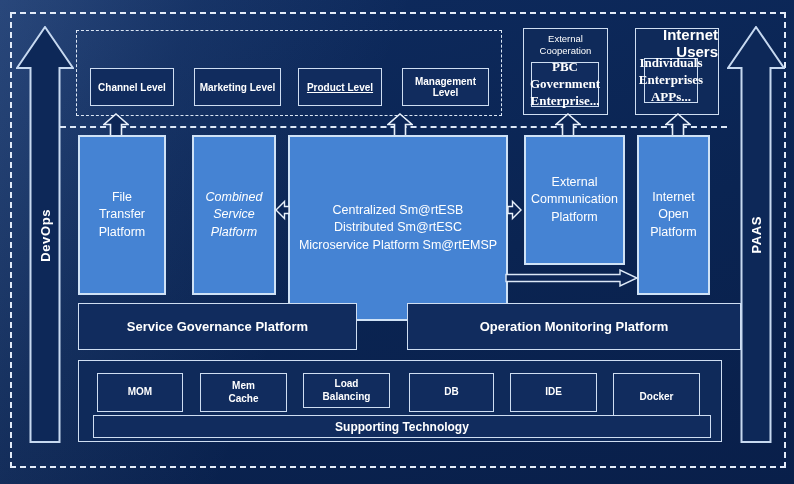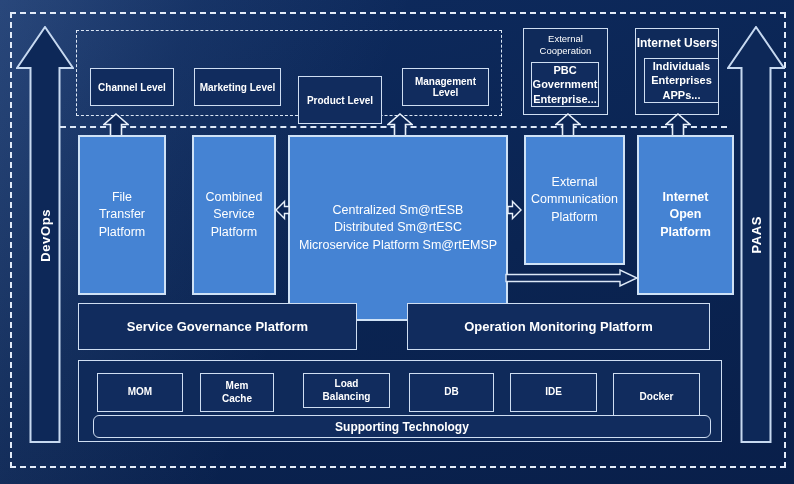--- a/index.html
+++ b/index.html
@@ -14,21 +14,21 @@
   .box{display:flex;align-items:center;justify-content:center;text-align:center;}
   .navy{background:#112c5e;border:1.5px solid #cfdef2;}
   .blue{background:#4583d3;border:2px solid #cfe2f6;}
   .dash2{border:2px dashed #e3ecf9;background:transparent;}
   .dash1{border:1.5px dashed #dce7f6;background:transparent;}
   .pre{white-space:pre-line;}
   .lvl{font-size:10px;font-weight:bold;}
   .plat{font-size:12.5px;line-height:1.38;}
   .gov{font-size:13px;font-weight:600;}
   .tech{font-size:10px;font-weight:bold;line-height:1.25;}
-  .tiny{font-size:11px;font-weight:bold;line-height:1.3;}
+  .tiny{font-size:13px;font-weight:bold;line-height:1.3;font-family:Liberation Serif, serif;}
   .vwrap{display:flex;align-items:center;justify-content:center;}
   .vlabel{writing-mode:vertical-rl;transform:rotate(180deg);font-size:13px;font-weight:bold;letter-spacing:0.6px;}
   .hline{height:0;border-top:2px dashed #dce7f6;}
   svg{display:block;}
 </style>
 </head>
 <body>
 
 <div class="canvas">
 
@@ -53,37 +53,37 @@
   </div>
 
   <div class="abs dash1" style="left:76px;top:30px;width:426px;height:86px;"></div>
 
   <div class="abs box navy lvl" style="left:90px;top:68px;width:84px;height:38px;">
     <span>Channel Level</span>
   </div>
   <div class="abs box navy lvl" style="left:194px;top:68px;width:87px;height:38px;">
     <span>Marketing Level</span>
   </div>
-  <div class="abs box navy lvl" style="left:298px;top:76px;width:84px;height:48px;">
+  <div class="abs box navy lvl" style="left:298px;top:68px;width:84px;height:38px;text-decoration:underline;">
     <span>Product Level</span>
   </div>
   <div class="abs box navy lvl" style="left:402px;top:68px;width:87px;height:38px;">
     <span>Management Level</span>
   </div>
 
   <div class="abs navy" style="left:523px;top:28px;width:85px;height:87px;background:#0f2a5a;">
     <div class="box pre" style="width:100%;height:32px;font-size:9.5px;line-height:1.25;">External
 Cooperation</div>
     <div class="abs box navy tiny pre" style="left:7px;top:33px;width:68px;height:45px;">PBC Government
 Enterprise...</div>
   </div>
 
   <div class="abs navy" style="left:635px;top:28px;width:84px;height:87px;background:#0f2a5a;">
-    <div class="box" style="width:100%;height:28px;font-size:12px;font-weight:bold;text-align:right;">Internet Users</div>
-    <div class="abs box navy tiny pre" style="left:8px;top:29px;width:75px;height:45px;">Individuals
+    <div class="box" style="width:100%;height:28px;font-size:15px;font-weight:bold;text-align:right;">Internet Users</div>
+    <div class="abs box navy tiny pre" style="left:8px;top:29px;width:54px;height:45px;">Individuals
 Enterprises
 APPs...</div>
   </div>
 
   <div class="abs hline" style="left:60px;top:126px;width:667px;"></div>
 
   <div class="abs" style="left:103px;top:113px;">
     <svg width="26" height="24" viewBox="0 0 26 24">
         <polygon points="13,1 25,11.5 18.5,11.5 18.5,23.5 7.5,23.5 7.5,11.5 1,11.5" fill="#0c2656" stroke="#e8f0fa" stroke-width="1.6"></polygon>
       </svg>
@@ -100,30 +100,30 @@
   </div>
   <div class="abs" style="left:665px;top:113px;">
     <svg width="26" height="24" viewBox="0 0 26 24">
         <polygon points="13,1 25,11.5 18.5,11.5 18.5,23.5 7.5,23.5 7.5,11.5 1,11.5" fill="#0c2656" stroke="#e8f0fa" stroke-width="1.6"></polygon>
       </svg>
   </div>
 
   <div class="abs box blue plat pre" style="left:78px;top:135px;width:88px;height:160px;">File
 Transfer
 Platform</div>
-  <div class="abs box blue plat pre" style="left:192px;top:135px;width:84px;height:160px;">Combined
+  <div class="abs box blue plat pre" style="left:192px;top:135px;width:84px;height:160px;font-style:italic;">Combined
 Service
 Platform</div>
   <div class="abs box blue plat pre" style="left:288px;top:135px;width:220px;height:186px;">Centralized Sm@rtESB
 Distributed Sm@rtESC
 Microservice Platform Sm@rtEMSP</div>
   <div class="abs box blue plat pre" style="left:524px;top:135px;width:101px;height:130px;">External
 Communication
 Platform</div>
-  <div class="abs box blue plat pre" style="left:637px;top:135px;width:97px;height:160px;font-weight:bold;">Internet
+  <div class="abs box blue plat pre" style="left:637px;top:135px;width:73px;height:160px;">Internet
 Open
 Platform</div>
 
   <div class="abs" style="left:275px;top:199px;">
     <svg width="15" height="22" viewBox="0 0 15 22">
         <polygon points="1,11 9.5,2.5 9.5,7.5 14,7.5 14,14.5 9.5,14.5 9.5,19.5" fill="#0c2656" stroke="#e8f0fa" stroke-width="1.4"></polygon>
       </svg>
   </div>
   <div class="abs" style="left:507px;top:199px;">
     <svg width="15" height="22" viewBox="0 0 15 22">
@@ -132,44 +132,44 @@
   </div>
   <div class="abs" style="left:505px;top:269px;">
     <svg width="134" height="18" viewBox="0 0 134 18">
         <polygon points="1,5.5 115,5.5 115,1 132,9 115,17 115,12.5 1,12.5" fill="#0c2656" stroke="#dce8f7" stroke-width="1.4"></polygon>
       </svg>
   </div>
 
   <div class="abs box navy gov" style="left:78px;top:303px;width:279px;height:47px;">
     <span>Service Governance Platform</span>
   </div>
-  <div class="abs box navy gov" style="left:407px;top:303px;width:303px;height:47px;">
+  <div class="abs box navy gov" style="left:407px;top:303px;width:334px;height:47px;">
     <span>Operation Monitoring Platform</span>
   </div>
 
   <div class="abs navy" style="left:78px;top:360px;width:644px;height:82px;background:#0f2a5a;"></div>
 
   <div class="abs box navy tech" style="left:97px;top:373px;width:86px;height:39px;">
     <span class="pre">MOM</span>
   </div>
-  <div class="abs box navy tech" style="left:200px;top:373px;width:74px;height:39px;">
+  <div class="abs box navy tech" style="left:200px;top:373px;width:87px;height:39px;">
     <span class="pre">Mem
 Cache</span>
   </div>
   <div class="abs box navy tech" style="left:303px;top:373px;width:87px;height:35px;">
     <span class="pre">Load
 Balancing</span>
   </div>
   <div class="abs box navy tech" style="left:510px;top:373px;width:87px;height:39px;">
     <span class="pre">IDE</span>
   </div>
   <div class="abs box navy tech" style="left:409px;top:373px;width:85px;height:39px;">
     <span class="pre">DB</span>
   </div>
   <div class="abs box navy tech" style="left:613px;top:373px;width:87px;height:48px;">
     <span class="pre">Docker</span>
   </div>
 
-  <div class="abs box navy" style="left:93px;top:415px;width:618px;height:23px;font-size:12px;font-weight:bold;border-radius:6px;">
+  <div class="abs box navy" style="left:93px;top:415px;width:618px;height:23px;font-size:12px;font-weight:bold;">
     <span>Supporting Technology</span>
   </div>
 
 </div>
 
 </body></html>

